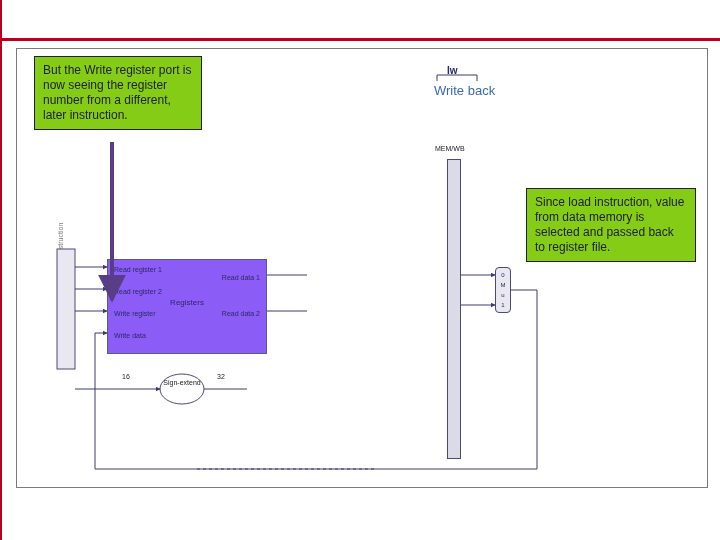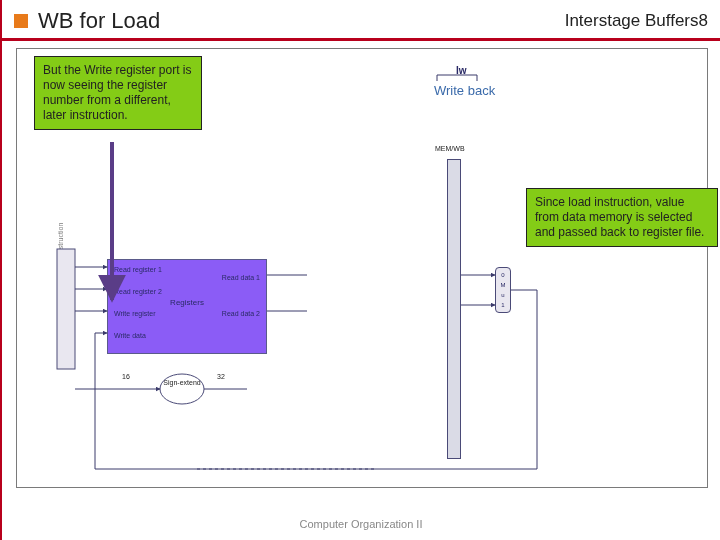--- a/index.html
+++ b/index.html
@@ -50,21 +50,21 @@
     position: absolute;
     background: #84cc16;
     border: 1px solid #222;
     font-size: 12px;
     color: #222;
     padding: 6px 8px;
     line-height: 1.25;
     z-index: 30;
   }
   .note-left { top: 56px; left: 32px; width: 168px; }
-  .note-right { top: 188px; left: 524px; width: 192px; }
+  .note-right { top: 188px; left: 524px; width: 170px; }
 
   .diagram-frame {
     position: absolute;
     top: 48px;
     left: 14px;
     width: 692px;
     height: 440px;
     border: 1px solid #7a7a7a;
     background: #fff;
     overflow: hidden;
@@ -150,21 +150,20 @@
   .mux .mL { top: 24px; }
   .mux .m1 { top: 34px; }
 
   .iw-label {
     position: absolute;
     top: 16px;
     left: 430px;
     font-size: 10px;
     color: #2a2a66;
     font-weight: bold;
-    margin-left: 9px;
   }
   .wb-label {
     position: absolute;
     top: 34px;
     left: 417px;
     font-size: 13px;
     color: #3a6aaa;
   }
 
   .svg-layer {
@@ -197,26 +196,20 @@
     text-align: center;
     font-size: 11px;
     color: #888;
   }
 </style>
 </head>
 <body>
 
 <div class="slide">
 
-  <div class="title-row">
-    <div class="bullet-sq"></div>
-    <div class="title-text">WB for Load</div>
-    <div class="subtitle-text">Interstage Buffers</div>
-    <div class="page-num">8</div>
-  </div>
   <div class="title-rule"></div>
 
   <div class="diagram-frame">
 
     <svg class="svg-layer" viewBox="0 0 692 440">
       <defs>
         <marker id="arr" viewBox="0 0 10 10" refX="9" refY="5" markerWidth="5" markerHeight="5" orient="auto">
           <path d="M0,0 L10,5 L0,10 z" class="arrow-marker"></path>
         </marker>
         <marker id="arrPurple" viewBox="0 0 10 10" refX="9" refY="5" markerWidth="6" markerHeight="6" orient="auto">
@@ -283,14 +276,13 @@
 
   <svg style="position:absolute;top:0;left:0;width:720px;height:540px;z-index:40;pointer-events:none">
     <defs>
       <marker id="arrP" viewBox="0 0 10 10" refX="9" refY="5" markerWidth="7" markerHeight="7" orient="auto">
         <path d="M0,0 L10,5 L0,10 z" fill="#5a3d87"></path>
       </marker>
     </defs>
     <line x1="110" y1="142" x2="110" y2="300" stroke="#5a3d87" stroke-width="4" marker-end="url(#arrP)"></line>
   </svg>
 
-  <div class="footer">Computer Organization II</div>
 </div>
 
 </body></html>

